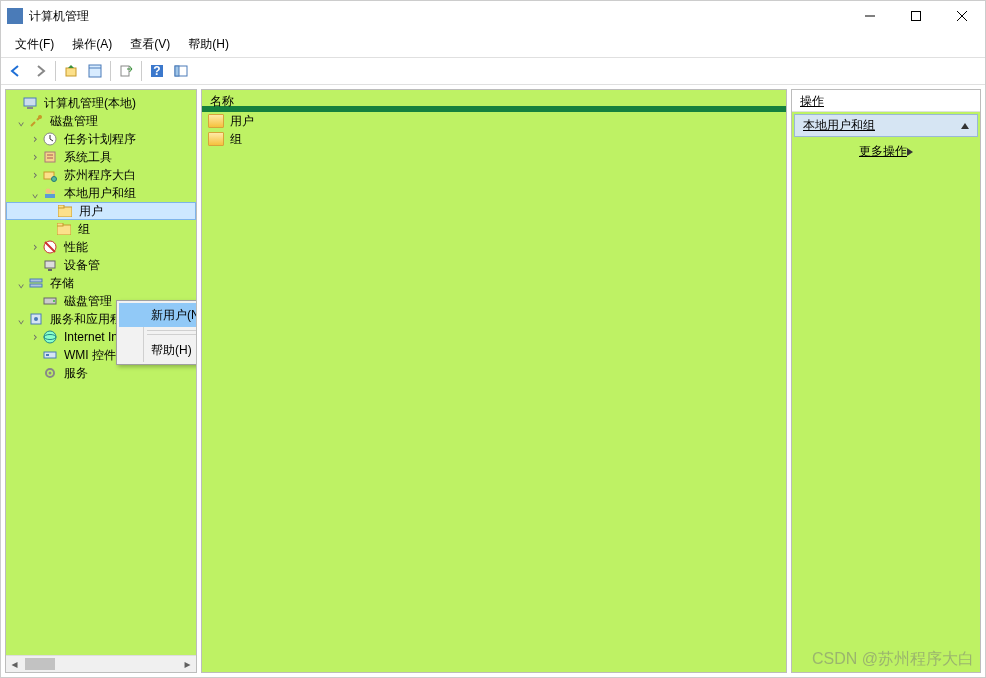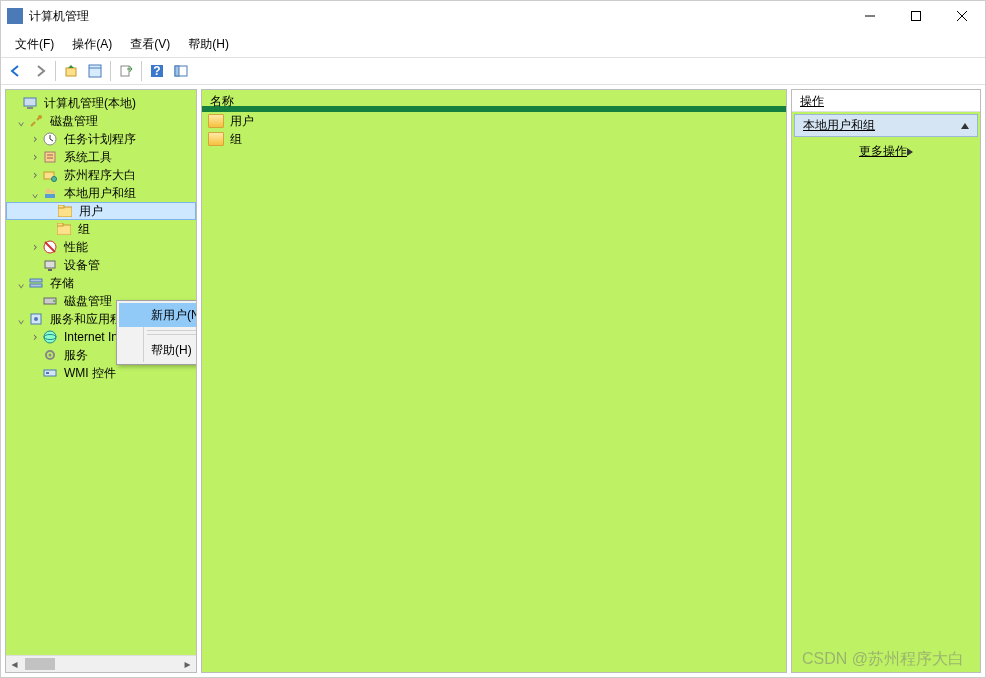--- a/index.html
+++ b/index.html
@@ -55,21 +55,21 @@
   .tri-up { width:0;height:0;border-left:4px solid transparent;border-right:4px solid transparent;border-bottom:6px solid #333; }
   .tri-right { width:0;height:0;border-top:4px solid transparent;border-bottom:4px solid transparent;border-left:6px solid #333; }
 
   
   .ctxmenu { position:absolute; left:110px; top:210px; width:154px; background:#f2f2f2; border:1px solid #a0a0a0; box-shadow:2px 2px 4px rgba(0,0,0,.25); padding:2px; }
   .ctxmenu .gutter { position:absolute; left:26px; top:2px; bottom:2px; width:1px; background:#d0d0d0; }
   .ctxitem { height:24px; display:flex; align-items:center; padding-left:32px; position:relative; }
   .ctxitem:hover, .ctxitem.hl { background:#91c9f7; }
   .ctxsep { height:1px; background:#d0d0d0; margin:3px 2px 3px 28px; }
 
-  .watermark { position:absolute; right:22px; bottom:8px; color:rgba(120,120,120,.5); font-size:16px; pointer-events:none; }
+  .watermark { position:absolute; right:12px; bottom:8px; color:rgba(120,120,120,.5); font-size:16px; pointer-events:none; }
 
   
   svg { display:block; }
 </style>
 </head>
 <body>
 
 <div class="window">
 
   <div class="titlebar">
@@ -286,34 +286,34 @@
               <svg width="14" height="14">
                 <circle cx="7" cy="7" r="6" fill="#8fc" stroke="#288"></circle>
                 <ellipse cx="7" cy="7" rx="6" ry="2.5" fill="none" stroke="#288"></ellipse>
               </svg>
             </span>
           <span class="label">Internet Information S</span>
         </div>
         <div class="node" style="padding-left:36px">
           <span class="ticon">
               <svg width="14" height="14">
+                <rect x="1" y="4" width="12" height="6" fill="#d6e5f3" stroke="#4a7bb8"></rect>
+                <rect x="3" y="6" width="3" height="2" fill="#4a7bb8"></rect>
+              </svg>
+            </span>
+          <span class="label">WMI 控件</span>
+        </div>
+        <div class="node" style="padding-left:36px">
+          <span class="ticon">
+              <svg width="14" height="14">
                 <circle cx="7" cy="7" r="4" fill="none" stroke="#888" stroke-width="2"></circle>
                 <circle cx="7" cy="7" r="1.5" fill="#888"></circle>
               </svg>
             </span>
           <span class="label">服务</span>
-        </div>
-        <div class="node" style="padding-left:36px">
-          <span class="ticon">
-              <svg width="14" height="14">
-                <rect x="1" y="4" width="12" height="6" fill="#d6e5f3" stroke="#4a7bb8"></rect>
-                <rect x="3" y="6" width="3" height="2" fill="#4a7bb8"></rect>
-              </svg>
-            </span>
-          <span class="label">WMI 控件</span>
         </div>
 
         <div class="ctxmenu">
           <div class="gutter"></div>
           <div class="ctxitem hl">新用户(N)...</div>
           <div class="ctxsep"></div>
           <div class="ctxsep"></div>
           <div class="ctxitem">帮助(H)</div>
         </div>
       </div>

